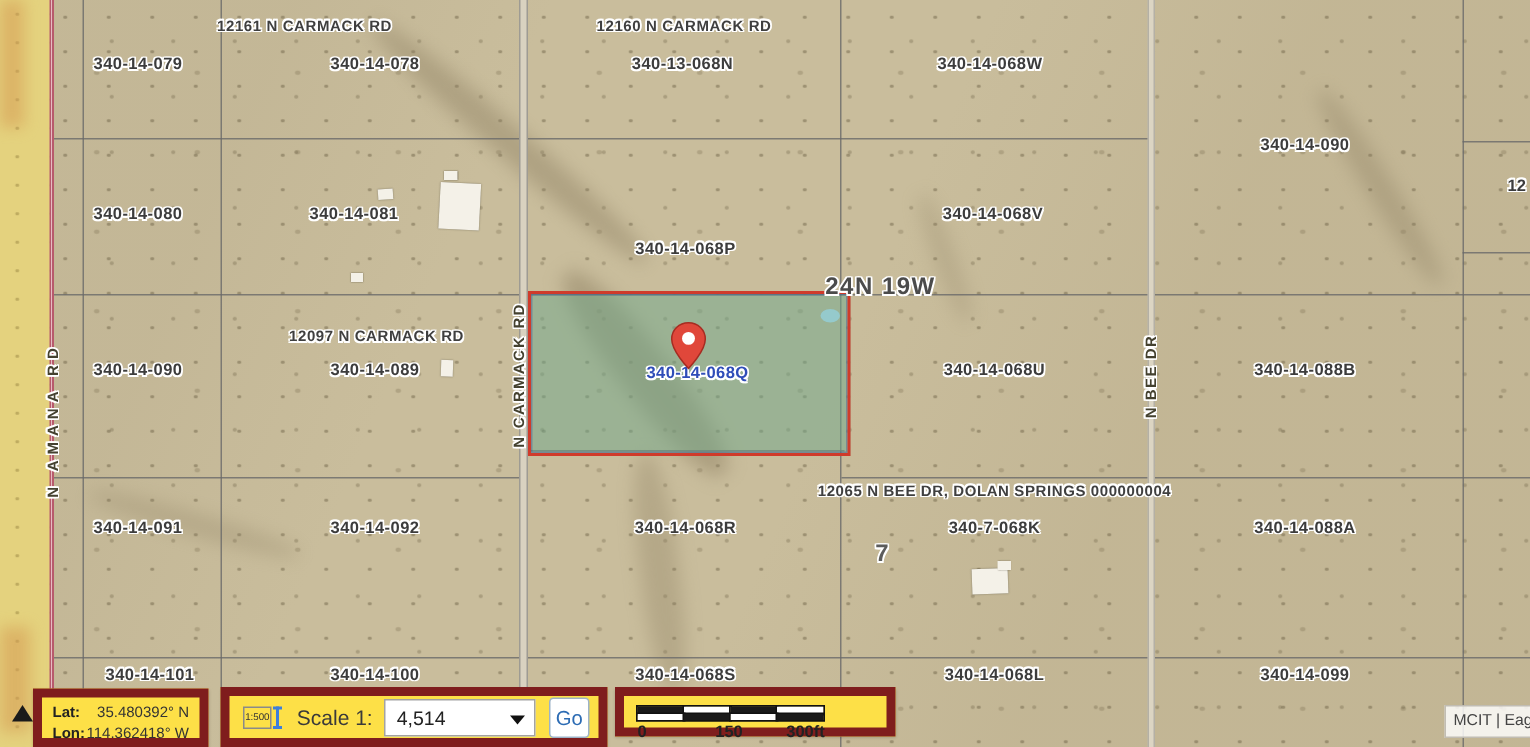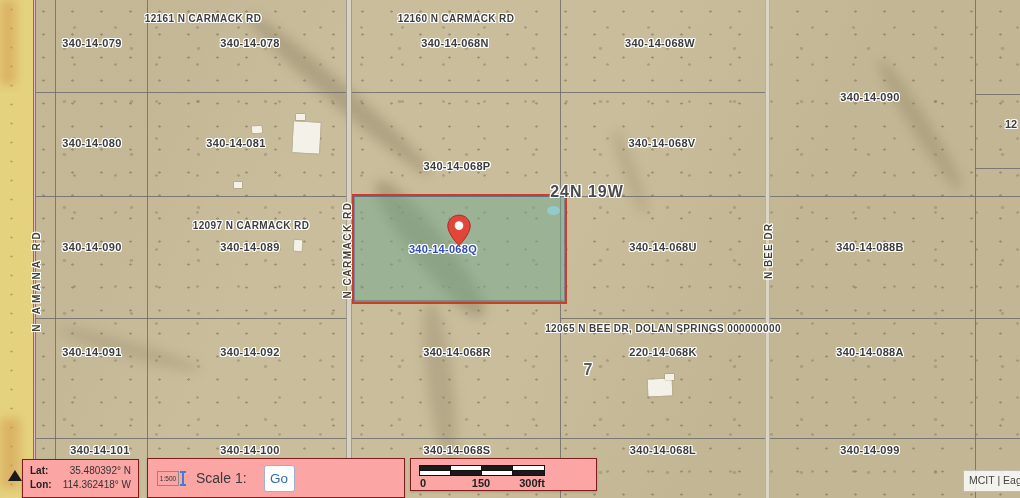--- a/index.html
+++ b/index.html
@@ -53,21 +53,21 @@
   .rlabel{position:absolute;transform:translate(-50%,-50%) rotate(-90deg);white-space:nowrap;
     font:700 10px "Liberation Sans",sans-serif;color:#44412f;letter-spacing:4px;z-index:40;}
   #township-label{position:absolute;left:587px;top:192px;transform:translate(-50%,-50%);
     font:700 16px "Liberation Sans",sans-serif;color:#4b4b4b;letter-spacing:1px;z-index:40;white-space:nowrap;}
   #section-label{position:absolute;left:588px;top:370px;transform:translate(-50%,-50%);
     font:700 16px "Liberation Sans",sans-serif;color:#5c5c5c;z-index:40;}
   #edge-label{position:absolute;left:1005px;top:124px;transform:translateY(-50%);
     font:700 11px "Liberation Sans",sans-serif;color:#3c3c3c;z-index:40;}
 
   
-  .panel{position:absolute;background:#fca5a5;border:1px solid #7f1d1d;
+  .panel{position:absolute;background:#fde047;border:6px solid #7f1d1d;
     box-shadow:0 1px 2px rgba(0,0,0,.18);z-index:80;box-sizing:border-box;}
   #collapse-btn{position:absolute;left:8px;top:470px;width:0;height:0;z-index:80;cursor:pointer;
     border-left:7px solid transparent;border-right:7px solid transparent;border-bottom:11px solid #1a1a1a;}
   #coords-panel{left:22px;top:459px;width:117px;height:39px;padding:4px 7px;
     font-size:10px;color:#333;line-height:14px;}
   .coord-row{display:flex;justify-content:space-between;}
   .coord-row b{color:#222;}
   #scale-panel{left:147px;top:458px;width:258px;height:40px;display:flex;align-items:center;padding:0 6px;}
   #scale-icon{display:inline-flex;align-items:center;justify-content:center;width:20px;height:13px;
     border:1px solid #8a8a8a;font:400 6.5px "Liberation Sans",sans-serif;color:#333;margin-left:3px;}
@@ -147,46 +147,46 @@
     <div id="township-label" class="halo">24N 19W</div>
     <div id="section-label" class="halo">7</div>
     <div id="edge-label" class="halo">12</div>
 
     <svg width="26" height="33" viewBox="0 0 26 33" style="position:absolute;left:446px;top:214px;z-index:60;">
       <path d="M13 1.2 C6.6 1.2 1.8 6 1.8 12 c0 8.2 11.2 19.6 11.2 19.6 S24.2 20.2 24.2 12 C24.2 6 19.4 1.2 13 1.2 Z" fill="#e0473a" stroke="#a62c22" stroke-width="1"></path>
       <circle cx="13" cy="11.6" r="4.3" fill="#ffffff"></circle>
     </svg>
   <span class="plabel halo" style="left: 92px; top: 43px;">340-14-079</span>
       <span class="plabel halo" style="left: 250px; top: 43px;">340-14-078</span>
-      <span class="plabel halo" style="left: 455px; top: 43px;">340-14-068N</span>
+      <span class="plabel halo" style="left: 455px; top: 43px;">340-13-068N</span>
       <span class="plabel halo" style="left: 660px; top: 43px;">340-14-068W</span>
       <span class="plabel halo" style="left: 870px; top: 97px;">340-14-090</span>
       <span class="plabel halo" style="left: 92px; top: 143px;">340-14-080</span>
       <span class="plabel halo" style="left: 236px; top: 143px;">340-14-081</span>
       <span class="plabel halo" style="left: 457px; top: 143px; margin-top: 23px;">340-14-068P</span>
       <span class="plabel halo" style="left: 662px; top: 143px;">340-14-068V</span>
       <span class="plabel halo" style="left: 92px; top: 247px;">340-14-090</span>
       <span class="plabel halo" style="left: 250px; top: 247px;">340-14-089</span>
-      <span class="plabel halo hl" style="left: 443px; top: 249px;">340-14-068Q</span>
+      <span class="plabel halo hl" style="left: 465px; top: 249px;">340-14-068Q</span>
       <span class="plabel halo" style="left: 663px; top: 247px; text-align: center;">340-14-068U</span>
       <span class="plabel halo" style="left: 870px; top: 247px;">340-14-088B</span>
       <span class="plabel halo" style="left: 92px; top: 352px;">340-14-091</span>
       <span class="plabel halo" style="left: 250px; top: 352px;">340-14-092</span>
       <span class="plabel halo" style="left: 457px; top: 352px;">340-14-068R</span>
-      <span class="plabel halo" style="left: 663px; top: 352px;">220-14-068K</span>
+      <span class="plabel halo" style="left: 663px; top: 352px;">340-7-068K</span>
       <span class="plabel halo" style="left: 870px; top: 352px;">340-14-088A</span>
       <span class="plabel halo" style="left: 100px; top: 450px;">340-14-101</span>
       <span class="plabel halo" style="left: 250px; top: 450px;">340-14-100</span>
       <span class="plabel halo" style="left: 457px; top: 450px;">340-14-068S</span>
       <span class="plabel halo" style="left: 663px; top: 450px;">340-14-068L</span>
       <span class="plabel halo" style="left: 870px; top: 450px;">340-14-099</span>
       <span class="alabel halo" style="left: 203px; top: 18px; text-align: right;">12161 N CARMACK RD</span>
       <span class="alabel halo" style="left: 456px; top: 18px; text-align: center;">12160 N CARMACK RD</span>
       <span class="alabel halo" style="left: 251px; top: 225px;">12097 N CARMACK RD</span>
-      <span class="alabel halo" style="left: 663px; top: 328px;">12065 N BEE DR, DOLAN SPRINGS 000000000</span>
+      <span class="alabel halo" style="left: 663px; top: 328px;">12065 N BEE DR, DOLAN SPRINGS 000000004</span>
       <span class="rlabel halo" style="left: 36px; top: 280px;">N AMANA RD</span>
       <span class="rlabel halo" style="left: 347px; top: 250px; letter-spacing: 1.5px;">N CARMACK RD</span>
       <span class="rlabel halo" style="left: 768px; top: 251px; letter-spacing: 1px;">N BEE DR</span>
     </div>
 
   <div id="collapse-btn" title=""></div>
 
   <div id="coords-panel" class="panel">
     <div class="coord-row">
       <b>Lat:</b>
@@ -195,20 +195,24 @@
     <div class="coord-row">
       <b>Lon:</b>
       <span>114.362418° W</span>
     </div>
   </div>
 
   <div id="scale-panel" class="panel">
     <span id="scale-icon">1:500</span>
     <span id="ibeam"></span>
     <span id="scale-text">Scale 1:</span>
+    <div id="scale-select">
+      <span>4,514</span>
+      <span id="scale-caret"></span>
+    </div>
     <button id="go-btn">Go</button>
   </div>
 
   <div id="scalebar-panel" class="panel">
     <div id="sbar">
       <div class="sb-k"></div>
         <div class="sb-w"></div>
         <div class="sb-k"></div>
         <div class="sb-w"></div>
       <div class="sb-w"></div>

